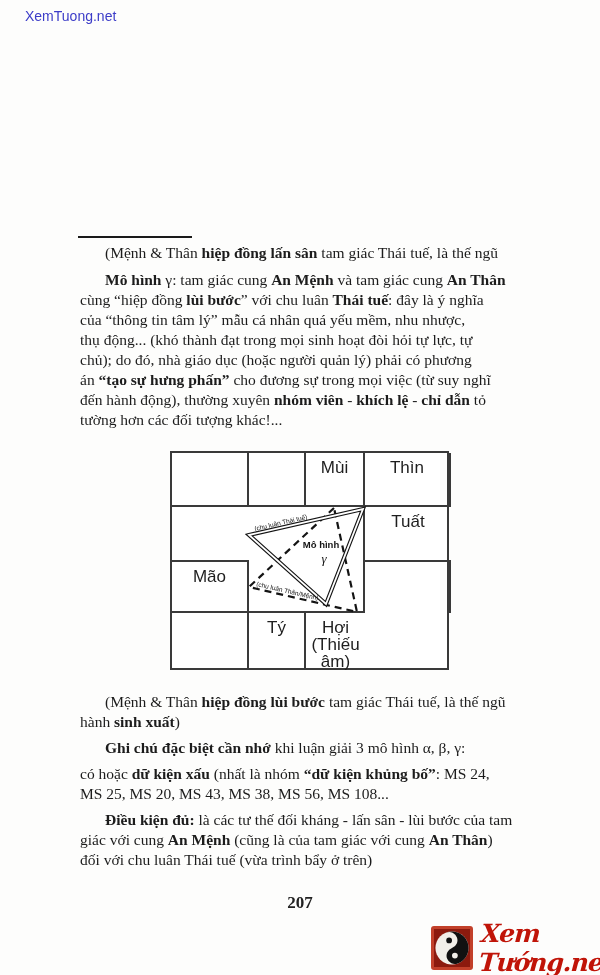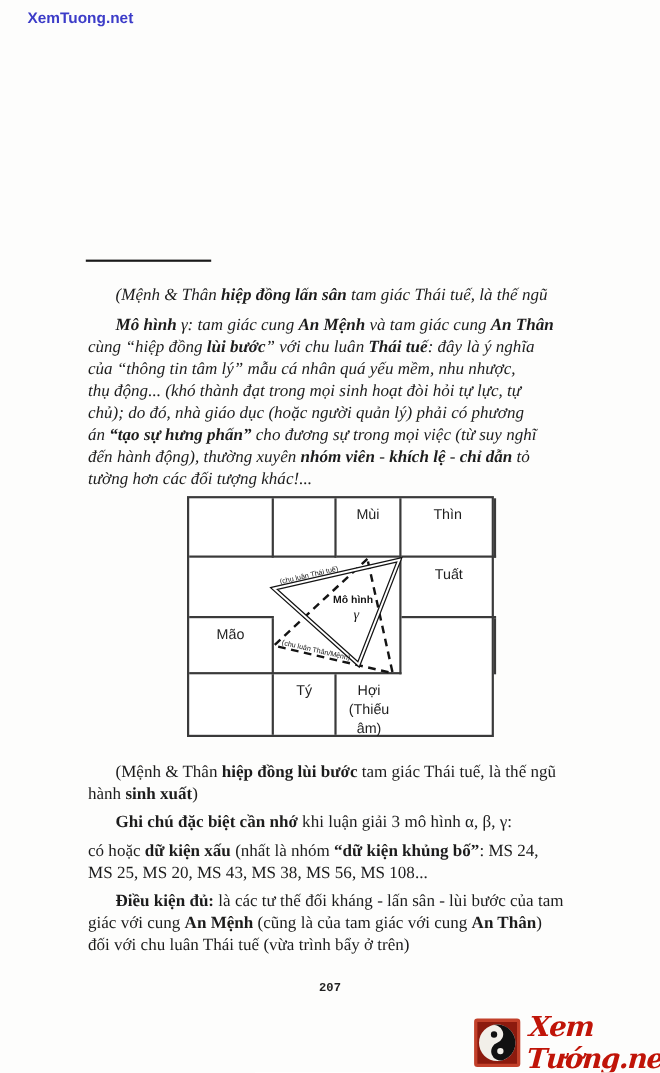--- a/index.html
+++ b/index.html
@@ -1,50 +1,50 @@
 <!DOCTYPE html>
 <html><head>
 <meta charset="utf-8">
 <style>
   html,body{margin:0;padding:0;background:#ffffff;}
   .page{position:relative;width:600px;height:975px;background:#fdfdfc;overflow:hidden;
         font-family:"Liberation Serif", serif;color:#1c1c1c;}
 
   
   .watermark{position:absolute;left:25px;top:8px;font-family:"Liberation Sans",sans-serif;
-             font-weight:bold;font-size:14px;color:#3c3cc8;}
+             font-weight:normal;font-size:14px;color:#3c3cc8;}
 
   
   .rule{position:absolute;left:78px;top:236px;width:114px;height:2px;background:#1a1a1a;}
 
   
   .tb{position:absolute;left:80px;width:460px;font-size:15.5px;line-height:20px;}
-  .tb1{top:259px;font-style:italic;}
+  .tb1{top:243px;}
   .tb2{top:692px;}
   .para{margin:0 0 7px 0;}
   .tb2 .para{margin-bottom:6px;}
   .line{white-space:nowrap;height:20px;}
   .line.first{padding-left:25px;}
   .line .b{font-weight:bold;}
 
   
   .tablewrap{position:absolute;left:170px;top:451px;width:279px;height:219px;}
   .t-grid{display:grid;width:279px;height:219px;box-sizing:border-box;
           grid-template-columns:77px 57px 59px 86px;grid-template-rows:54px 55px 51px 55px;
           border:2px solid #3a3a3a;background:#fff;}
-  .cell{box-sizing:border-box;font-family:"Liberation Sans",sans-serif;font-size:13px;
+  .cell{box-sizing:border-box;font-family:"Liberation Sans",sans-serif;font-size:17px;
         line-height:17px;text-align:center;padding-top:6px;color:#1e1e1e;}
   .bR{border-right:2px solid #3a3a3a;}
   .bB{border-bottom:2px solid #3a3a3a;}
   .center-cell{grid-column:2/4;grid-row:2/4;position:relative;}
   .overlay{position:absolute;left:0;top:0;width:279px;height:219px;pointer-events:none;overflow:visible;}
 
   
   .pagenum{position:absolute;left:0;right:0;top:893px;text-align:center;
-           font-family:Liberation Mono, monospace;font-weight:bold;font-size:11px;color:#222;}
+           font-family:Liberation Serif, serif;font-weight:bold;font-size:17px;color:#222;}
   .logo{position:absolute;left:431px;top:919px;display:flex;align-items:center;gap:7px;}
   .logo-badge{width:44px;height:44px;border-radius:3px;background:#8c1a0e;
               border:3px solid #c2402a;box-sizing:border-box;display:flex;
               align-items:center;justify-content:center;}
   .logo-text{font-family:"DejaVu Serif",serif;font-style:italic;font-weight:bold;
              font-size:25px;color:#c01408;letter-spacing:-1px;transform:skewX(-4deg);}
 </style>
 </head>
 <body>
 

